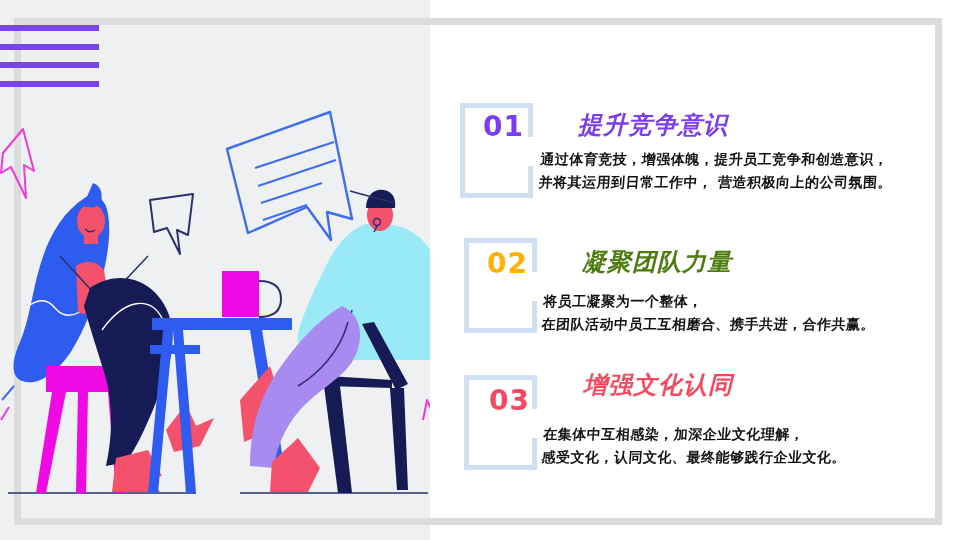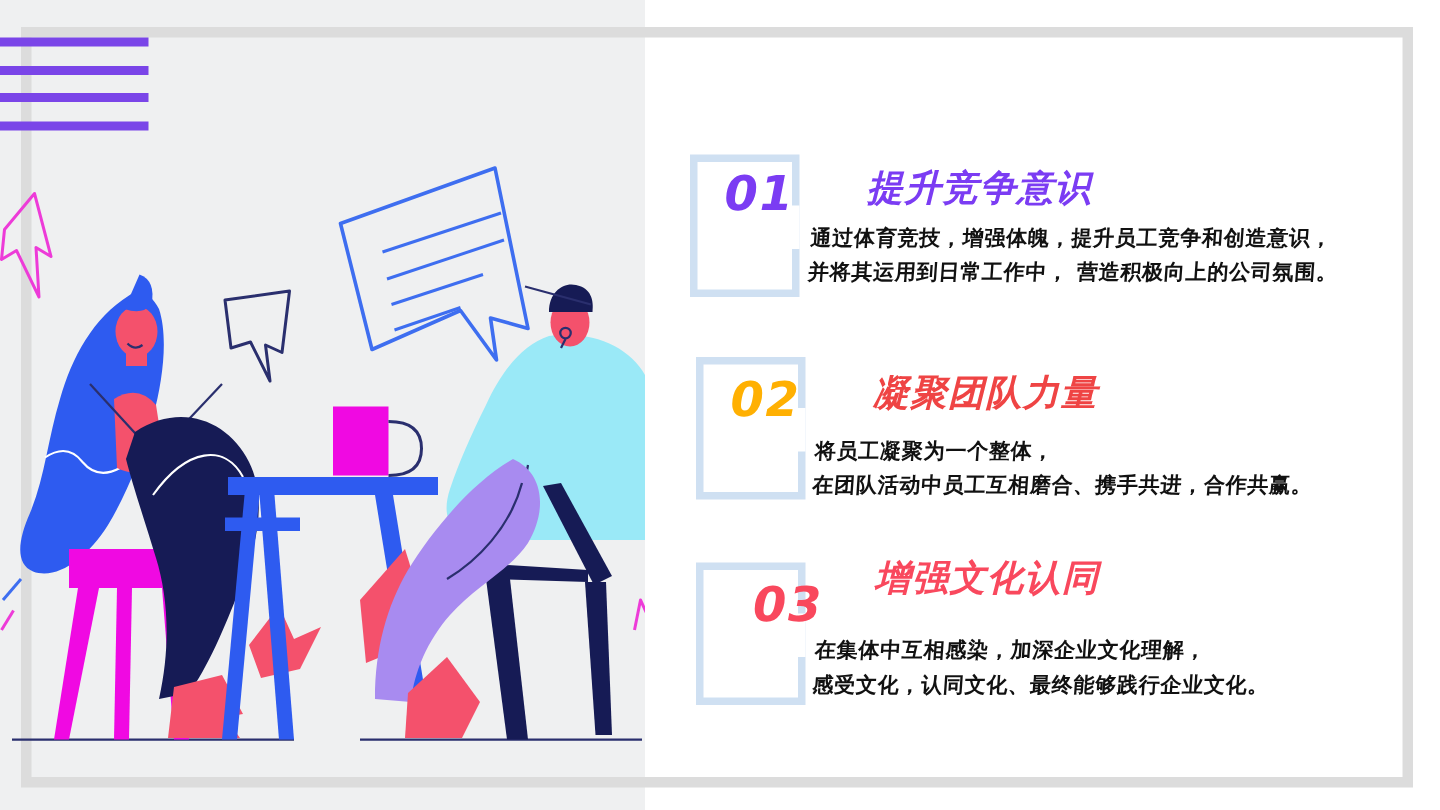--- a/index.html
+++ b/index.html
@@ -24,42 +24,42 @@
 
   .section{position:absolute;left:0;top:0;width:960px;height:0;}
   .sec-square{
     position:absolute;width:73px;height:95px;border:5px solid var(--square-blue,#cfe0f2);
     box-sizing:border-box;background:transparent;
   }
   .sec-square::after{ 
     content:"";position:absolute;right:-5px;top:34%;height:34%;width:5px;background:#ffffff;
   }
   .sec-num{
-    position:absolute;font-size:32px;font-weight:bold;font-style:italic;letter-spacing:1px;white-space:nowrap;
+    position:absolute;font-size:28px;font-weight:bold;letter-spacing:1px;white-space:nowrap;
   }
   .sec-title{
     position:absolute;font-size:24px;font-weight:bold;font-style:italic;letter-spacing:1px;white-space:nowrap;margin-left:40px;
   }
   .sec-body{
     position:absolute;font-size:14px;font-weight:bold;line-height:22.5px;color:var(--body-text,#111111);
     white-space:pre-line;transform:skewX(-4deg);transform-origin:left top;letter-spacing:0.5px;width:420px;
   }
   
   .sec1 .sec-square{left:460px;top:103px;}
   .sec1 .sec-num{left:483px;top:110px;}
   .sec1 .sec-title{left:538px;top:109px;}
   .sec1 .sec-body{left:541px;top:148px;}
   
   .sec2 .sec-square{left:464px;top:238px;}
   .sec2 .sec-num{left:487px;top:247px;text-align:center;}
   .sec2 .sec-title{left:542px;top:246px;}
   .sec2 .sec-body{left:544px;top:290px;}
   
   .sec3 .sec-square{left:464px;top:375px;}
-  .sec3 .sec-num{left:489px;top:384px;margin-left:13px;}
+  .sec3 .sec-num{left:489px;top:384px;}
   .sec3 .sec-title{left:543px;top:369px;}
   .sec3 .sec-body{left:544px;top:423px;}
 
   
   .f-blue{fill:var(--illu-blue,#2e5bf0);}
   .f-navy{fill:var(--illu-navy,#161b55);}
   .f-coral{fill:var(--illu-coral,#f4516c);}
   .f-magenta{fill:var(--illu-magenta,#f009e2);}
   .f-cyan{fill:var(--illu-cyan,#9ae9f7);}
   .f-violet{fill:var(--illu-violet,#a88bf0);}
@@ -160,21 +160,21 @@
     <div class="sec-square"></div>
     <div class="sec-num" style="color: rgb(123, 60, 243);">01</div>
     <div class="sec-title" style="color: rgb(123, 60, 243);">提升竞争意识</div>
     <div class="sec-body">通过体育竞技，增强体魄，提升员工竞争和创造意识，
 并将其运用到日常工作中，  营造积极向上的公司氛围。</div>
   </div>
 
   <div class="section sec2">
     <div class="sec-square"></div>
     <div class="sec-num" style="color: rgb(255, 176, 2);">02</div>
-    <div class="sec-title" style="color: #ef4444;">凝聚团队力量</div>
+    <div class="sec-title" style="color: #4d7c0f;">凝聚团队力量</div>
     <div class="sec-body">将员工凝聚为一个整体，
 在团队活动中员工互相磨合、携手共进，合作共赢。</div>
   </div>
 
   <div class="section sec3">
     <div class="sec-square"></div>
     <div class="sec-num" style="color: rgb(249, 72, 93);">03</div>
     <div class="sec-title" style="color: rgb(249, 72, 93);">增强文化认同</div>
     <div class="sec-body">在集体中互相感染，加深企业文化理解，
 感受文化，认同文化、最终能够践行企业文化。</div>

